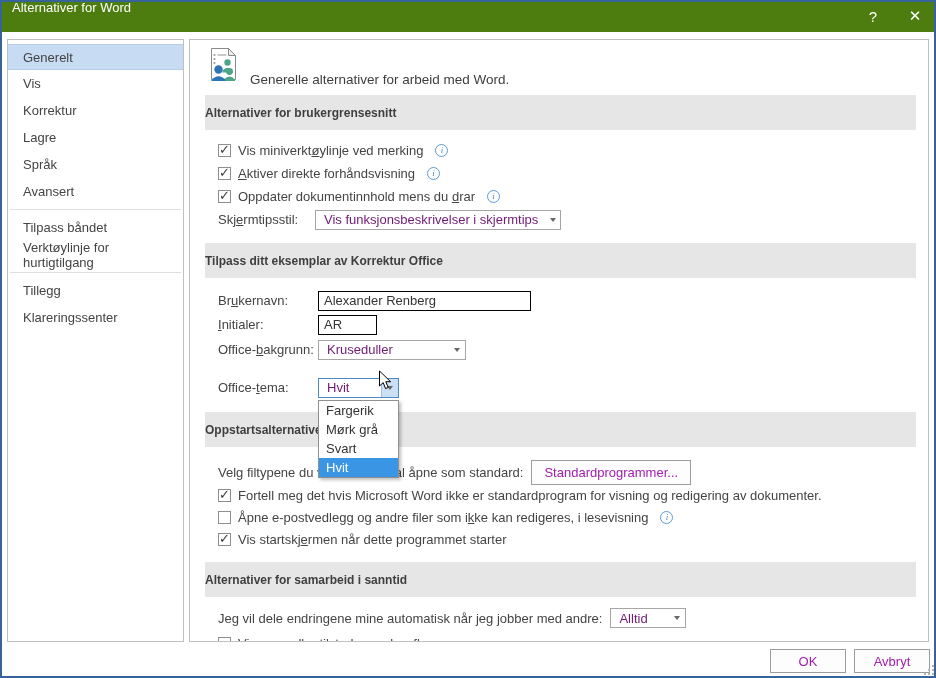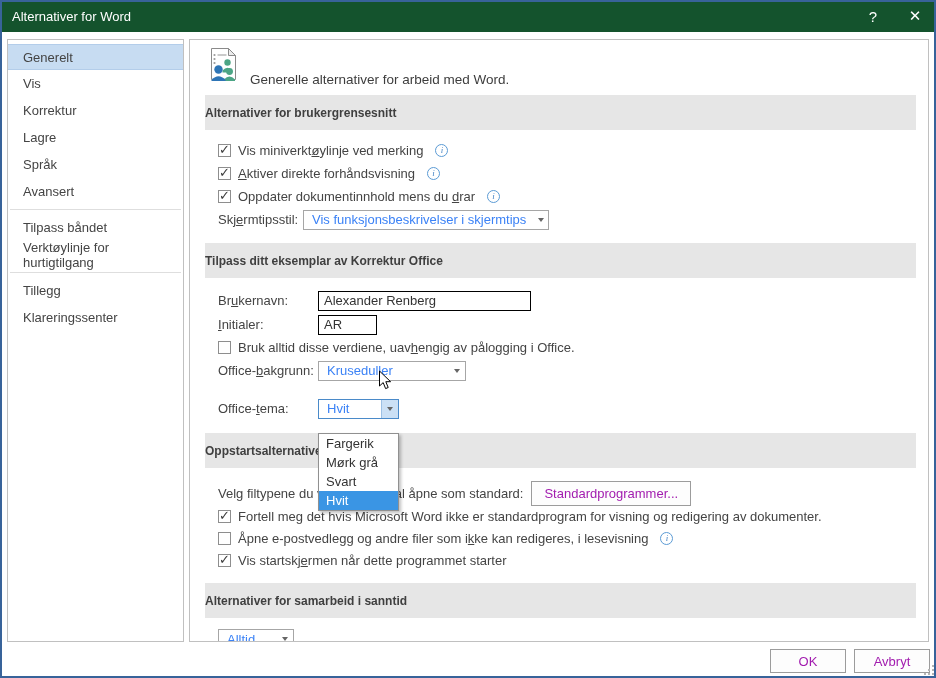--- a/index.html
+++ b/index.html
@@ -3,21 +3,21 @@
 <meta charset="utf-8">
 <style>
   * { margin:0; padding:0; box-sizing:border-box; }
   body { background:#999; font-family:"Liberation Sans","DejaVu Sans",sans-serif; }
   .window {
     position:relative; width:936px; height:678px; background:#fff;
     border:2px solid #38639a; font-size:13px; color:#444; overflow:hidden;
   }
   .titlebar {
     position:absolute; top:-2px; left:-2px; width:936px; height:32px;
-    background:#14532d; color:#fff; display:flex; align-items:center;
+    background:#4d7c0f; color:#fff; display:flex; 
     padding-left:12px; font-size:13px;
   }
   .titlebar .spacer { flex:1; }
   .tb-btn { width:42px; height:32px; display:flex; align-items:center; justify-content:center;
     color:#fff; font-size:15px; cursor:default; }
   .body { position:absolute; top:30px; left:-2px; width:936px; height:648px; background:#fff; }
 
   
   .sidebar { position:absolute; left:7px; top:7px; width:177px; height:603px;
     border:1px solid #c0c0c0; background:#fff; padding-top:4px; }
@@ -48,29 +48,29 @@
 
   .field-label { white-space:nowrap; }
   .w100 { width:100px; flex:0 0 100px; }
   .w84  { width:84px;  flex:0 0 84px; }
 
   input[type=text] { height:20px; border:1px solid #000000; padding:0 5px; font-size:13px;
     color:#333; font-family:inherit; }
 
   .combo { display:inline-flex; align-items:center; height:20px; border:1px solid #a6a6a6;
     background:#fff; cursor:default; }
-  .combo .cval { padding:0 8px; flex:1; white-space:nowrap; color:#3b82f6; }
+  .combo .cval { padding:0 8px; flex:1; white-space:nowrap; color:#701a75; }
   .combo .arrow { width:17px; height:100%; display:flex; align-items:center; justify-content:center; }
   .combo .arrow::after { content:""; border-left:3.5px solid transparent;
     border-right:3.5px solid transparent; border-top:4.5px solid #666; }
   .combo.open { border-color:#4a8ac9; }
   .combo.open .arrow { background:#cbe0f5; border-left:1px solid #9cc0e5; }
 
   .theme-wrap { position:relative; display:inline-block; }
-  .dropdown-list { position:absolute; left:0; top:34px; width:81px; background:#fff;
+  .dropdown-list { position:absolute; left:0; top:22px; width:81px; background:#fff;
     border:1px solid #909090; box-shadow:2px 2px 3px rgba(0,0,0,.25); z-index:50; }
   .dd-item { height:19px; line-height:19px; padding-left:7px; white-space:nowrap; color:#333; }
   .dd-item.selected { background:#3a95e4; color:#fff; }
 
   .push-btn { height:25px; border:1px solid #9c9c9c; background:#fdfdfd; font-size:13px;
     color:#a21caf; padding:0 12px; font-family:inherit; cursor:default; }
 
   .footer { position:absolute; right:6px; bottom:7px; display:flex; gap:8px; }
   .footer .push-btn { width:76px; height:24px; }
 
@@ -161,45 +161,41 @@
         <span class="cb checked"></span>
         <span class="cb-label"><u>A</u>ktiver direkte forhåndsvisning</span>
         <span class="info-icon">i</span>
       </div>
       <div class="row cbrow" style="margin-top:6px;">
         <span class="cb checked"></span>
         <span class="cb-label">Oppdater dokumentinnhold mens du <u>d</u>rar</span>
         <span class="info-icon">i</span>
       </div>
 
-      <div class="row" style="margin-top:4px; height:21px; gap:0;">
+      <div class="row" style="margin-top:4px; height:21px; gap:12px;">
         <span class="field-label w84">Skj<u>e</u>rmtipsstil:</span>
         <span class="combo" style="width:246px; margin-left:1px;">
           <span class="cval">Vis funksjonsbeskrivelser i skjermtips</span>
           <span class="arrow"></span>
         </span>
       </div>
 
       <div class="section-bar" style="margin-top:13px;">
         <span>Tilpass ditt eksemplar av Korrektur Office</span>
       </div>
 
       <div class="row" style="margin-top:12px; height:21px;">
         <span class="field-label w100">Br<u>u</u>kernavn:</span>
         <input type="text" style="width: 213px;" value="Alexander Renberg">
       </div>
       <div class="row" style="margin-top:3px; height:21px;">
         <span class="field-label w100"><u>I</u>nitialer:</span>
         <input type="text" style="width: 59px;" value="AR">
       </div>
 
-      <div class="row cbrow" style="margin-top:4px;">
-        <span class="cb"></span>
-        <span class="cb-label">Bruk alltid disse verdiene, uav<u>h</u>engig av pålogging i Office.</span>
-      </div>
 
       <div class="row" style="margin-top:4px; height:21px;">
         <span class="field-label w100">Office-<u>b</u>akgrunn:</span>
         <span class="combo" style="width:148px;">
           <span class="cval">Kruseduller</span>
           <span class="arrow"></span>
         </span>
       </div>
 
       <div class="row" style="margin-top:17px; height:21px;">
@@ -239,20 +235,21 @@
       <div class="row cbrow" style="margin-top:5px;">
         <span class="cb checked"></span>
         <span class="cb-label">Vis startskj<u>e</u>rmen når dette programmet starter</span>
       </div>
 
       <div class="section-bar" style="margin-top:14px;">
         <span>Alternativer for samarbeid i sanntid</span>
       </div>
 
       <div class="row" style="margin-top:10px; height:22px; gap:8px;">
+        <span class="field-label">Jeg vil dele endringene mine automatisk når jeg jobber med andre:</span>
         <span class="combo" style="width:76px;">
           <span class="cval">Alltid</span>
           <span class="arrow"></span>
         </span>
       </div>
 
       <div class="row cbrow" style="margin-top:6px;">
         <span class="cb"></span>
         <span class="cb-label">Vis navn eller tilstedeværelsesflagg</span>
       </div>

